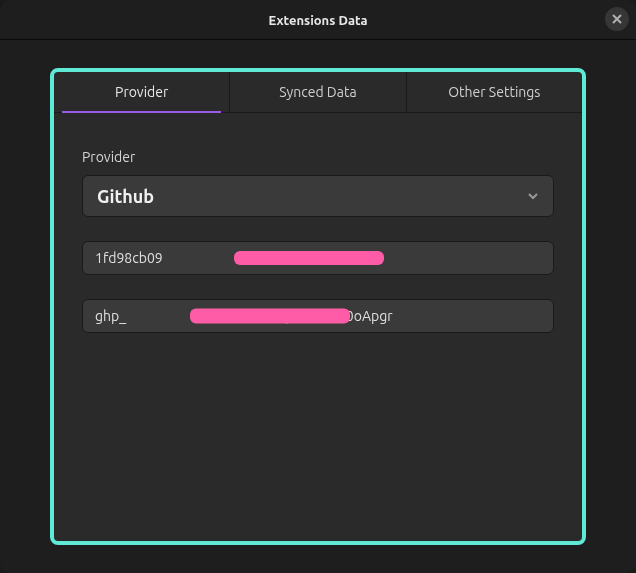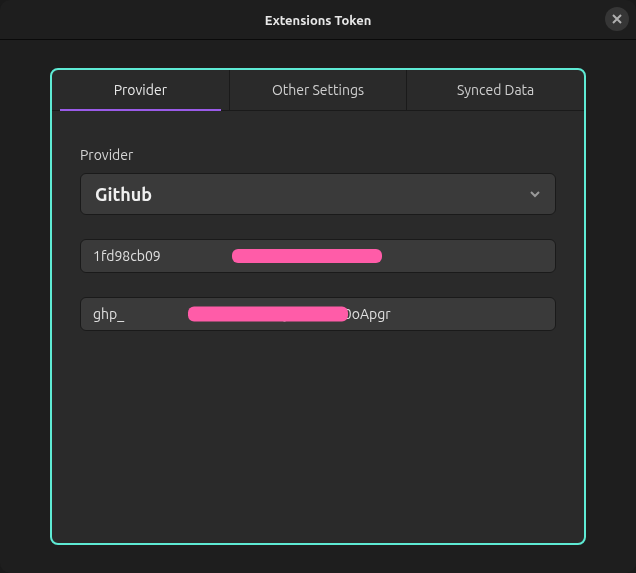--- a/index.html
+++ b/index.html
@@ -54,21 +54,21 @@
       height: 12px;
       stroke: #b0b0b0;
       stroke-width: 2;
     }
     .content {
       flex: 1;
       padding: 28px 50px;
     }
     .panel {
       background: #2a2a2a;
-      border: 2px solid #5eead4;
+      border: 4px solid #5eead4;
       border-radius: 8px;
       height: 100%;
       display: flex;
       flex-direction: column;
     }
     .tabs {
       display: flex;
       border-bottom: 1px solid #1a1a1a;
     }
     .tab {
@@ -162,38 +162,38 @@
       left: 108px;
       width: 160px;
       height: 15px;
     }
   </style>
 </head>
 <body>
 
 <div class="window">
   <div class="titlebar">
-    <div class="titlebar-title">Extensions Token</div>
+    <div class="titlebar-title">Extensions Data</div>
     <div class="close-btn">
       <svg viewBox="0 0 12 12">
           <path d="M2 2 L10 10 M10 2 L2 10" fill="none"></path>
         </svg>
     </div>
   </div>
   <div class="content">
     <div class="panel">
       <div class="tabs">
         <div class="tab active">
           <span>Provider</span>
         </div>
         <div class="tab">
+          <span>Synced Data</span>
+        </div>
+        <div class="tab">
           <span>Other Settings</span>
-        </div>
-        <div class="tab">
-          <span>Synced Data</span>
         </div>
       </div>
       <div class="tab-content">
         <div class="field">
           <label class="field-label">Provider</label>
           <div class="select-wrapper">
             <span class="select-value">Github</span>
             <svg class="chevron" viewBox="0 0 12 12">
                 <path d="M2 4 L6 8 L10 4"></path>
               </svg>

